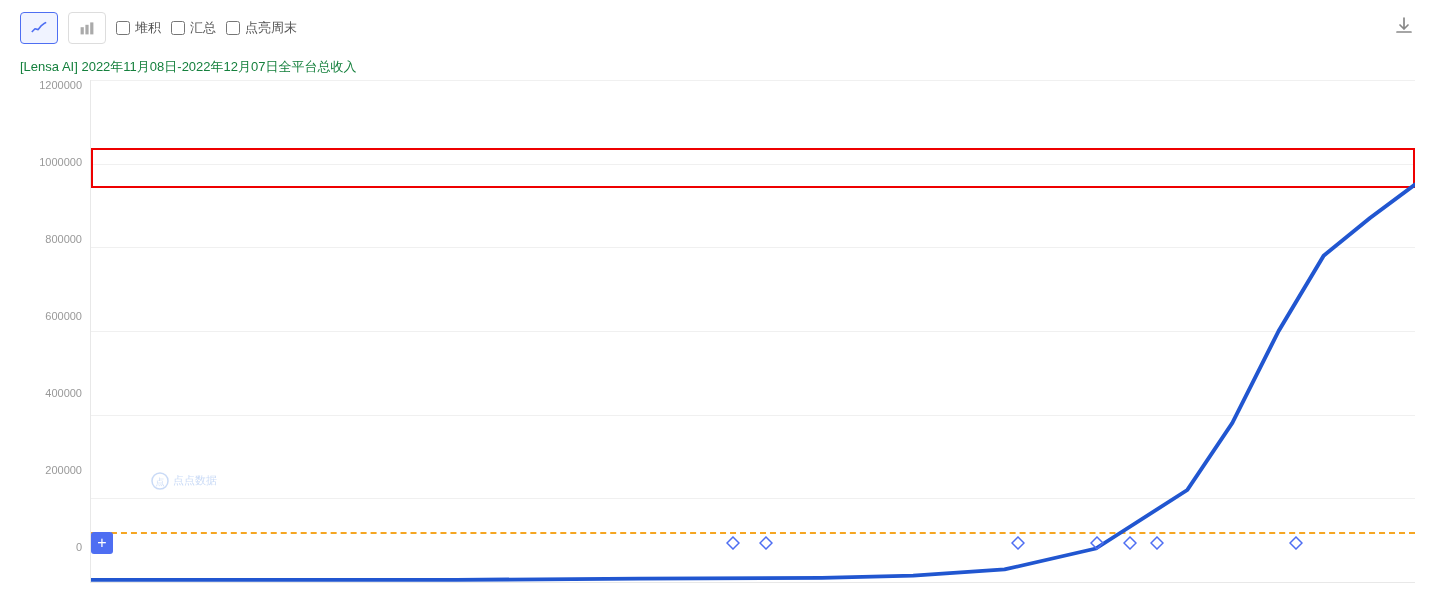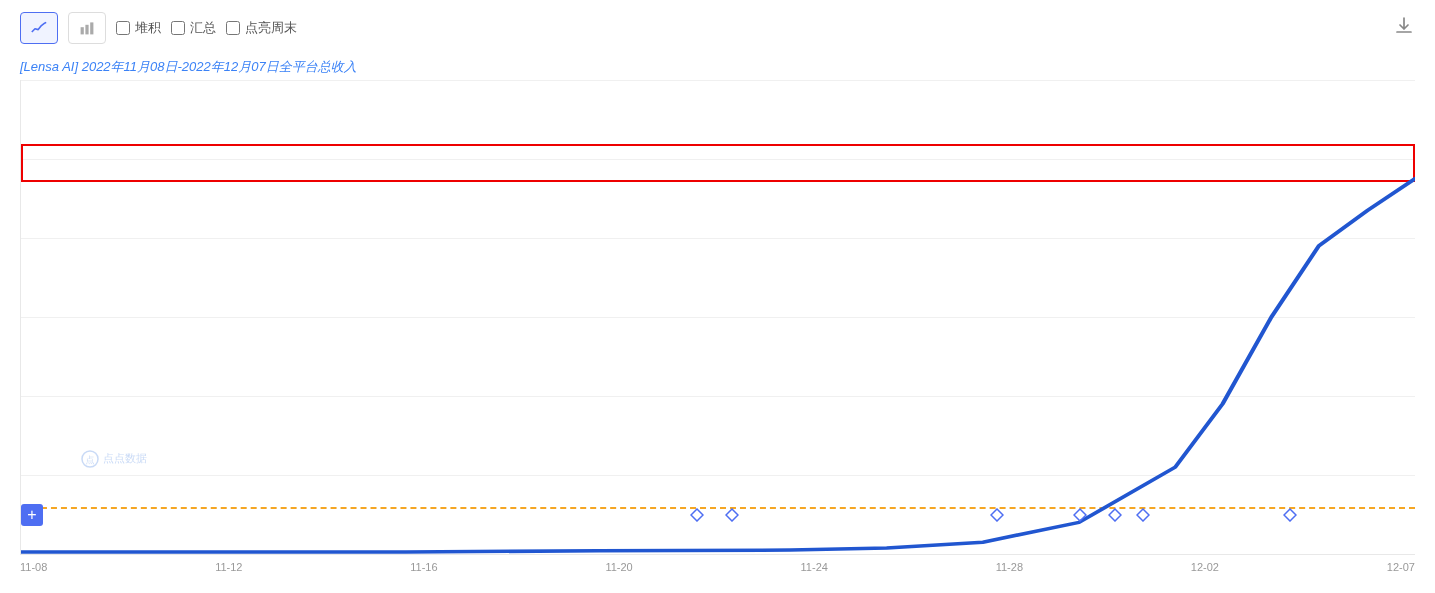--- a/index.html
+++ b/index.html
@@ -67,23 +67,22 @@
     .download-btn {
       margin-left: auto;
       background: none;
       border: none;
       cursor: pointer;
       color: #666;
       font-size: 20px;
     }
     .chart-title {
       font-size: 13px;
-      color: #3b82f6;
+      color: #15803d;
       margin-bottom: 4px;
-      font-style: italic;
     }
     .chart-area {
       flex: 1;
       position: relative;
       display: flex;
     }
     .y-axis {
       width: 70px;
       display: flex;
       flex-direction: column;
@@ -211,20 +210,29 @@
         <path d="M11 3v11M7 10l4 4 4-4" stroke="#888" stroke-width="1.7" stroke-linecap="round" stroke-linejoin="round"></path>
         <path d="M4 17h14" stroke="#888" stroke-width="1.7" stroke-linecap="round"></path>
       </svg>
     </button>
   </div>
 
   <div class="chart-title">[Lensa AI]  2022年11月08日-2022年12月07日全平台总收入</div>
 
   <div class="chart-area">
 
+    <div class="y-axis">
+      <span class="y-label">1200000</span>
+      <span class="y-label">1000000</span>
+      <span class="y-label">800000</span>
+      <span class="y-label">600000</span>
+      <span class="y-label">400000</span>
+      <span class="y-label">200000</span>
+      <span class="y-label">0</span>
+    </div>
 
     <div class="chart-inner">
       <div class="plot-area" id="plotArea">
 
         <div class="grid-line" style="top:0%"></div>
         <div class="grid-line" style="top:16.67%"></div>
         <div class="grid-line" style="top:33.33%"></div>
         <div class="grid-line" style="top:50%"></div>
         <div class="grid-line" style="top:66.67%"></div>
         <div class="grid-line" style="top:83.33%"></div>
@@ -282,27 +290,15 @@
             <polygon points="7,1 13,7 7,13 1,7" fill="none" stroke="#4e6ef2" stroke-width="1.5"></polygon>
           </svg>
           <svg width="14" height="14" viewBox="0 0 14 14" style="position: absolute; bottom: 32px; left: calc(80.5% - 7px);">
             <polygon points="7,1 13,7 7,13 1,7" fill="none" stroke="#4e6ef2" stroke-width="1.5"></polygon>
           </svg>
           <svg width="14" height="14" viewBox="0 0 14 14" style="position: absolute; bottom: 32px; left: calc(91% - 7px);">
             <polygon points="7,1 13,7 7,13 1,7" fill="none" stroke="#4e6ef2" stroke-width="1.5"></polygon>
           </svg>
         </div>
 
-      <div style="display:flex; padding-left:0; padding-top:6px; font-size:11px; color:#999; height:28px; position:relative;">
-        <div style="flex:1; display:flex; justify-content:space-between; align-items:flex-start;">
-          <span>11-08</span>
-          <span>11-12</span>
-          <span>11-16</span>
-          <span>11-20</span>
-          <span>11-24</span>
-          <span>11-28</span>
-          <span>12-02</span>
-          <span>12-07</span>
-        </div>
-      </div>
     </div>
   </div>
 </div>
 
 </body></html>

